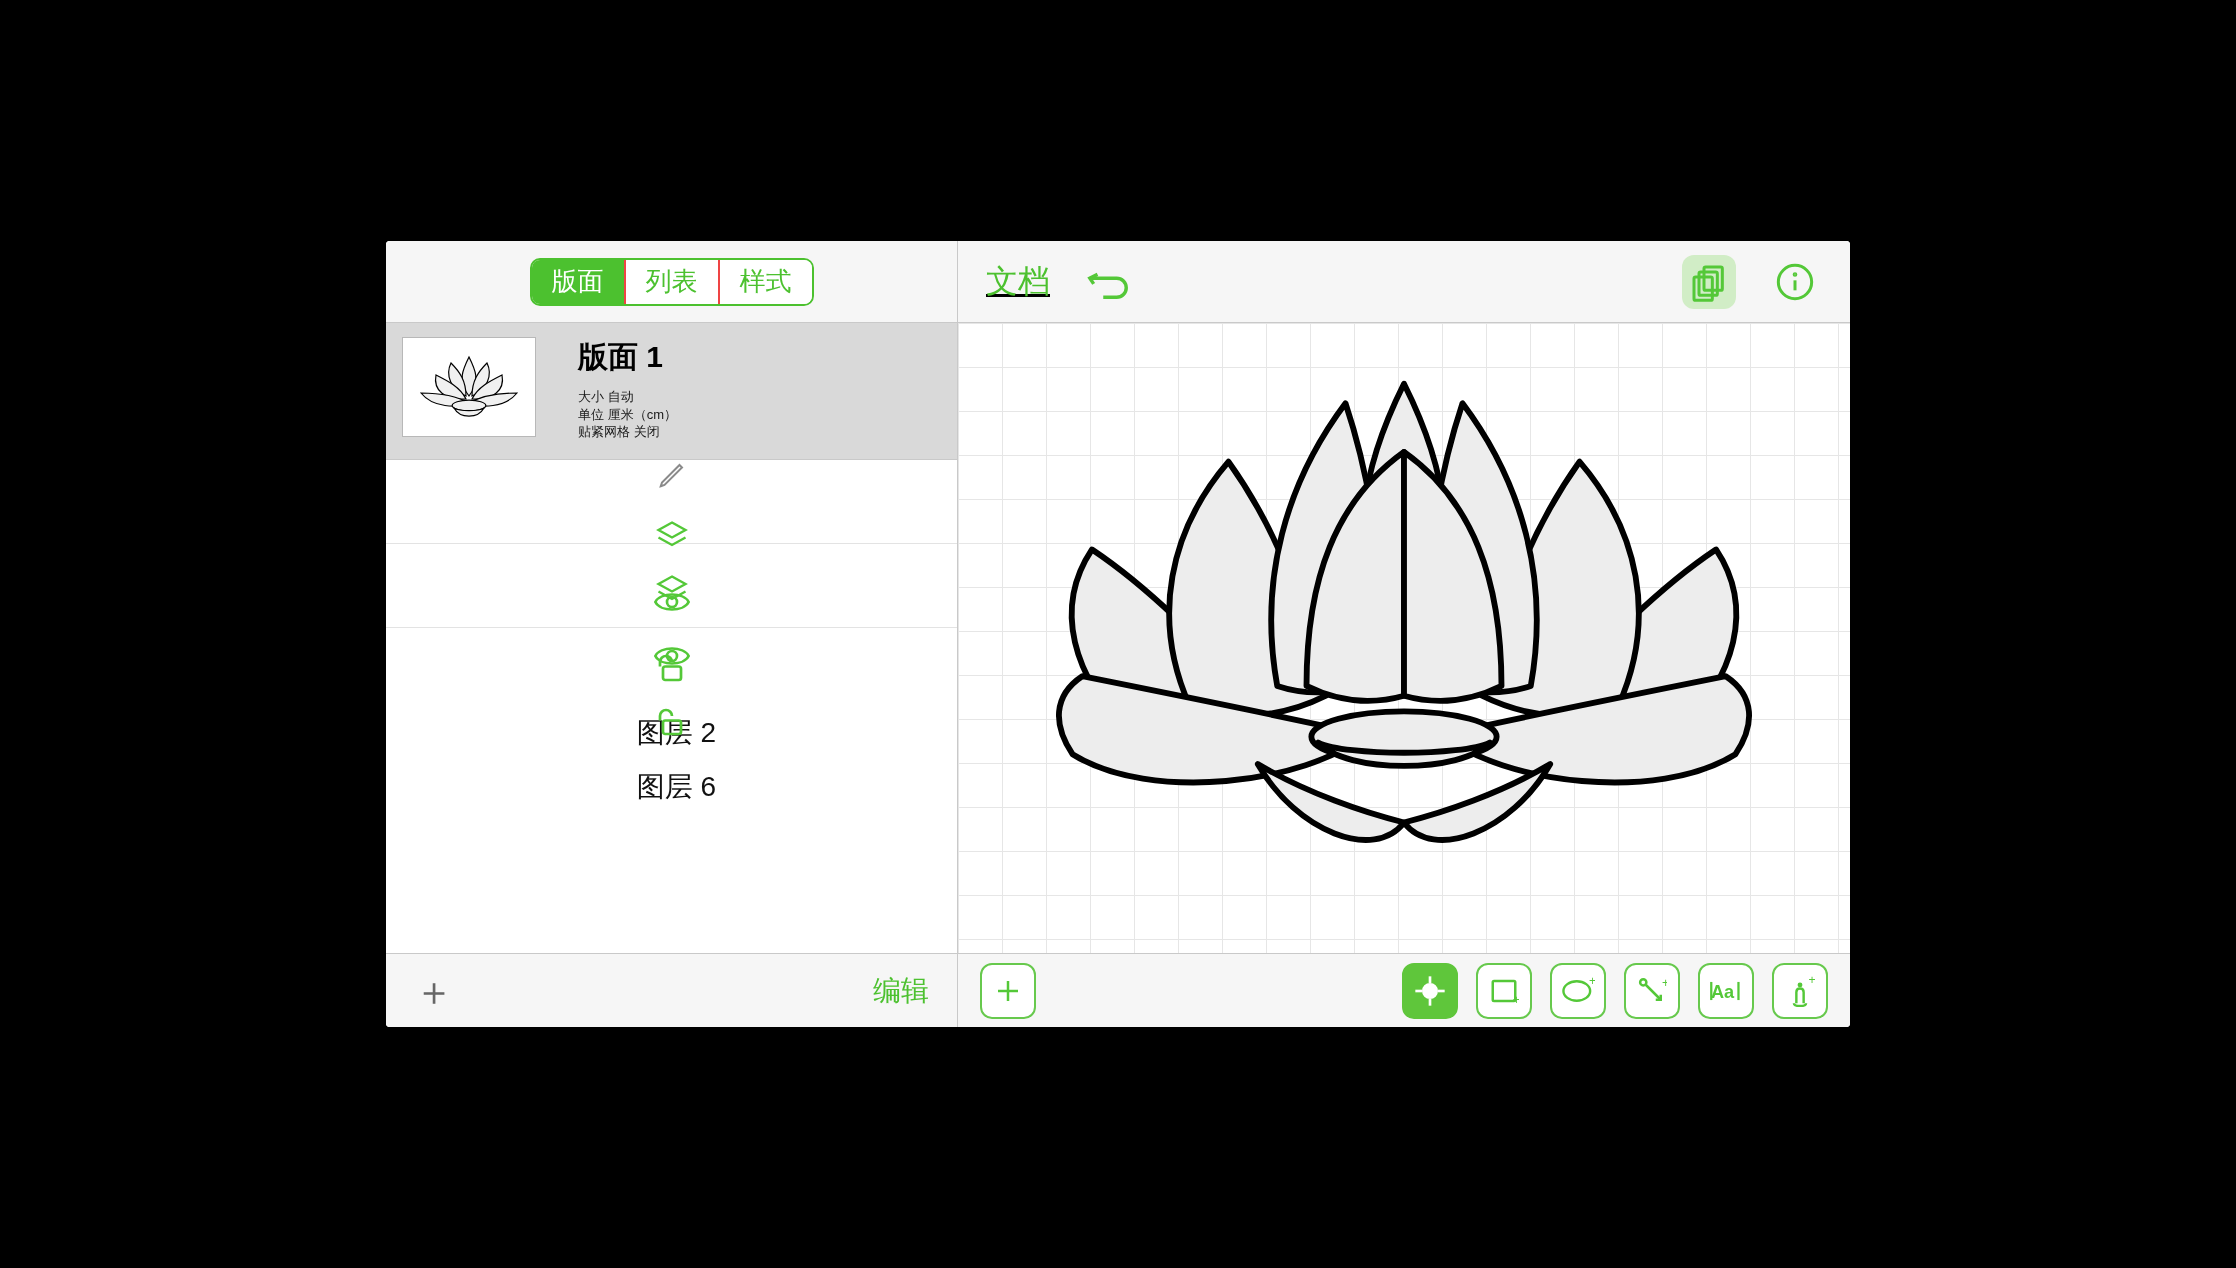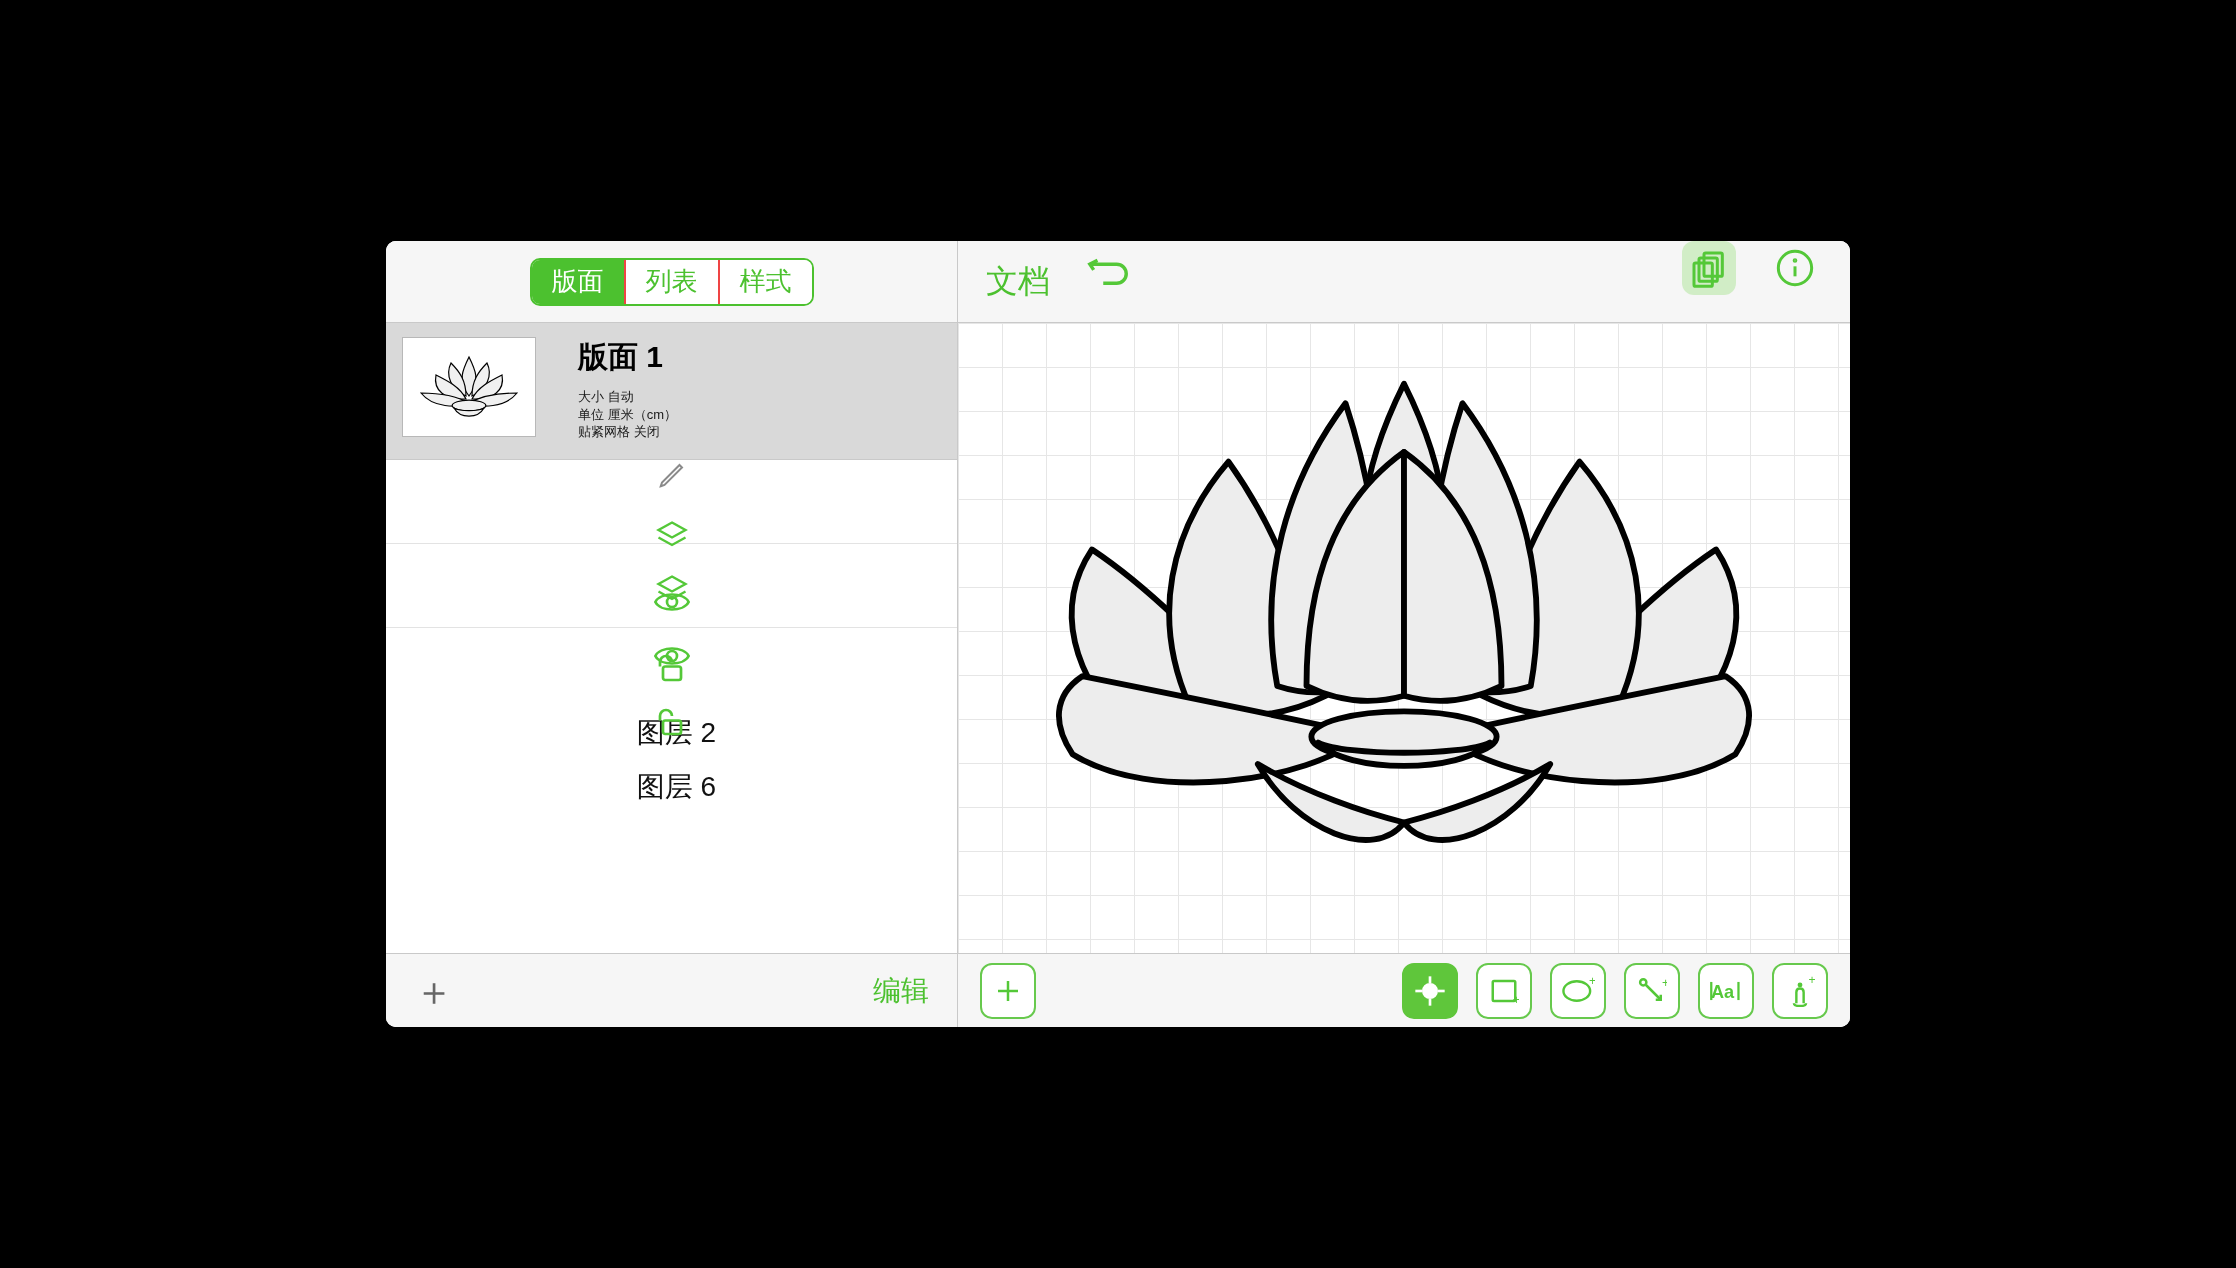--- a/index.html
+++ b/index.html
@@ -15,21 +15,21 @@
     width: 1496px;
     height: 818px;
     background: #000;
     border-radius: 52px;
     padding: 16px;
   }
   .screen {
     width: 100%;
     height: 100%;
     background: #e5e5e5;
-    border-radius: 10px;
+    border-radius: 4px;
     overflow: hidden;
     display: flex;
   }
   
   .left {
     width: 572px;
     flex: 0 0 572px;
     border-right: 1px solid #c9c9c9;
     display: flex;
     flex-direction: column;
@@ -118,22 +118,24 @@
     flex: 1;
     display: flex;
     flex-direction: column;
     background: #fff;
   }
   .right-top {
     height: 82px;
     background: #f6f6f6;
     border-bottom: 1px solid #c9c9c9;
     display: flex;
+    align-items: center;
     padding: 0 28px;
     gap: 32px;
+    text-decoration: underline;
   }
   .doc-btn {
     color: #4cc12f; font-size: 32px; background:none; border:none; cursor:pointer; font-family:inherit;
   }
   .spacer { flex:1; }
   .top-ico-btn {
     width:54px; height:54px; display:flex; align-items:center; justify-content:center;
     background:none; border:none; cursor:pointer; border-radius:12px;
   }
   .top-ico-btn.active { background:#d1edc6; }

